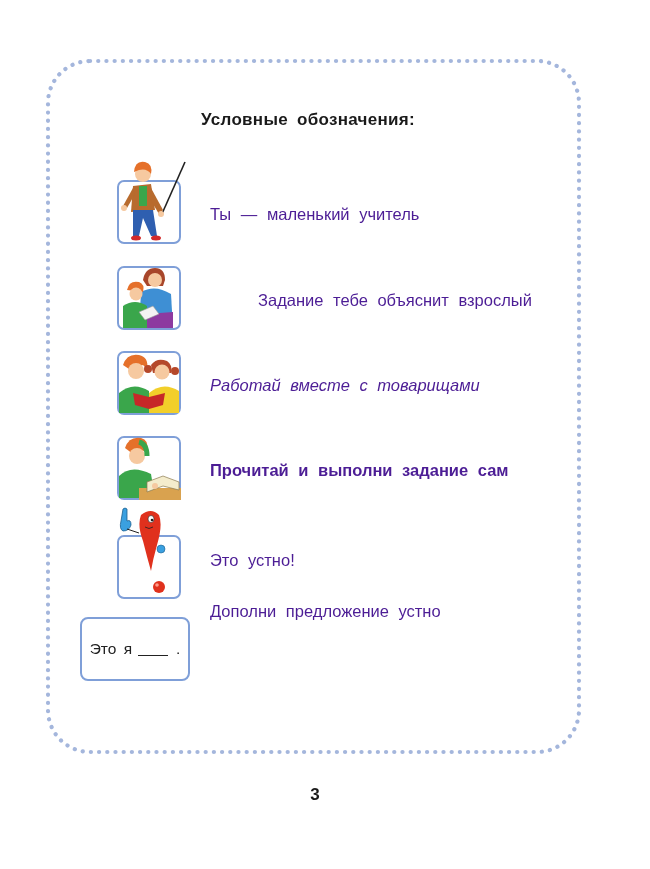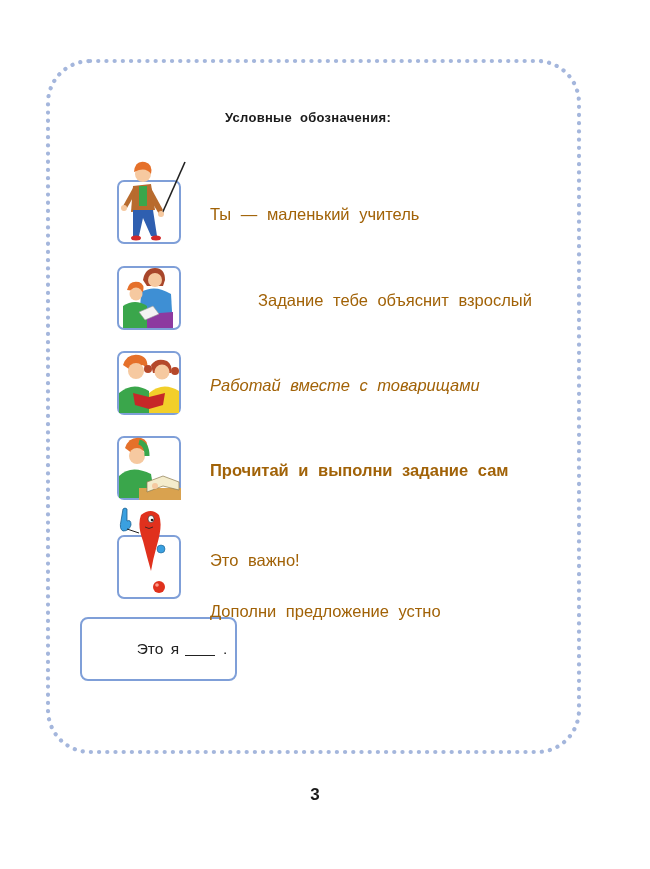--- a/index.html
+++ b/index.html
@@ -23,30 +23,30 @@
       height: 697px;
     }
     .frame svg { position: absolute; left: 0; top: 0; }
     .title {
       position: absolute;
       left: 0;
       width: 616px;
       top: 110px;
       text-align: center;
       font-weight: bold;
-      font-size: 13px;
+      font-size: 17px;
       letter-spacing: 0.3px;
       word-spacing: 4px;
     }
     .row-text {
       position: absolute;
       left: 210px;
       font-size: 16.5px;
       word-spacing: 5px;
-      color: #a16207;
+      color: #4c1d95;
     }
     .icon-box {
       position: absolute;
       left: 117px;
       width: 60px;
       height: 60px;
       border: 2px solid #7f9fd8;
       border-radius: 7px;
       background: #fff;
       overflow: visible;
@@ -60,21 +60,20 @@
       height: 60px;
       border: 2px solid #7f9fd8;
       border-radius: 8px;
       background: #fff;
       display: flex;
       align-items: center;
       justify-content: center;
       font-size: 15.5px;
       word-spacing: 3px;
       color: #222;
-      padding-left: 47px;
     }
     .blank {
       display: inline-block;
       width: 30px;
       border-bottom: 1.6px solid #222;
       margin: 0 8px 0 6px;
       vertical-align: -2px;
       height: 12px;
     }
     .page-number {
@@ -184,21 +183,21 @@
     <ellipse cx="34" cy="-16" rx="3" ry="3.5" fill="#fff" stroke="#222" stroke-width="0.6"></ellipse>
     <circle cx="35" cy="-15" r="1.3" fill="#222"></circle>
     <path d="M28 -8 Q32 -5 36 -8" stroke="#222" stroke-width="0.8" fill="none"></path>
 
     <circle cx="44" cy="14" r="4" fill="#3aa0e0" stroke="#1d5f8f" stroke-width="0.6"></circle>
 
     <circle cx="42" cy="52" r="6" fill="#e0311d"></circle>
     <circle cx="40" cy="50" r="1.8" fill="#ff9c8a"></circle>
   </svg>
 </div>
-<div class="row-text" style="top:551px;">Это важно!</div>
+<div class="row-text" style="top:551px;">Это устно!</div>
 
 <div class="phrase-box">
   <span>Это я</span>
   <span class="blank"></span>
   <span>.</span>
 </div>
 <div class="row-text" style="top:602px;text-align:center;">Дополни предложение устно</div>
 
 <div class="page-number">3</div>
 

